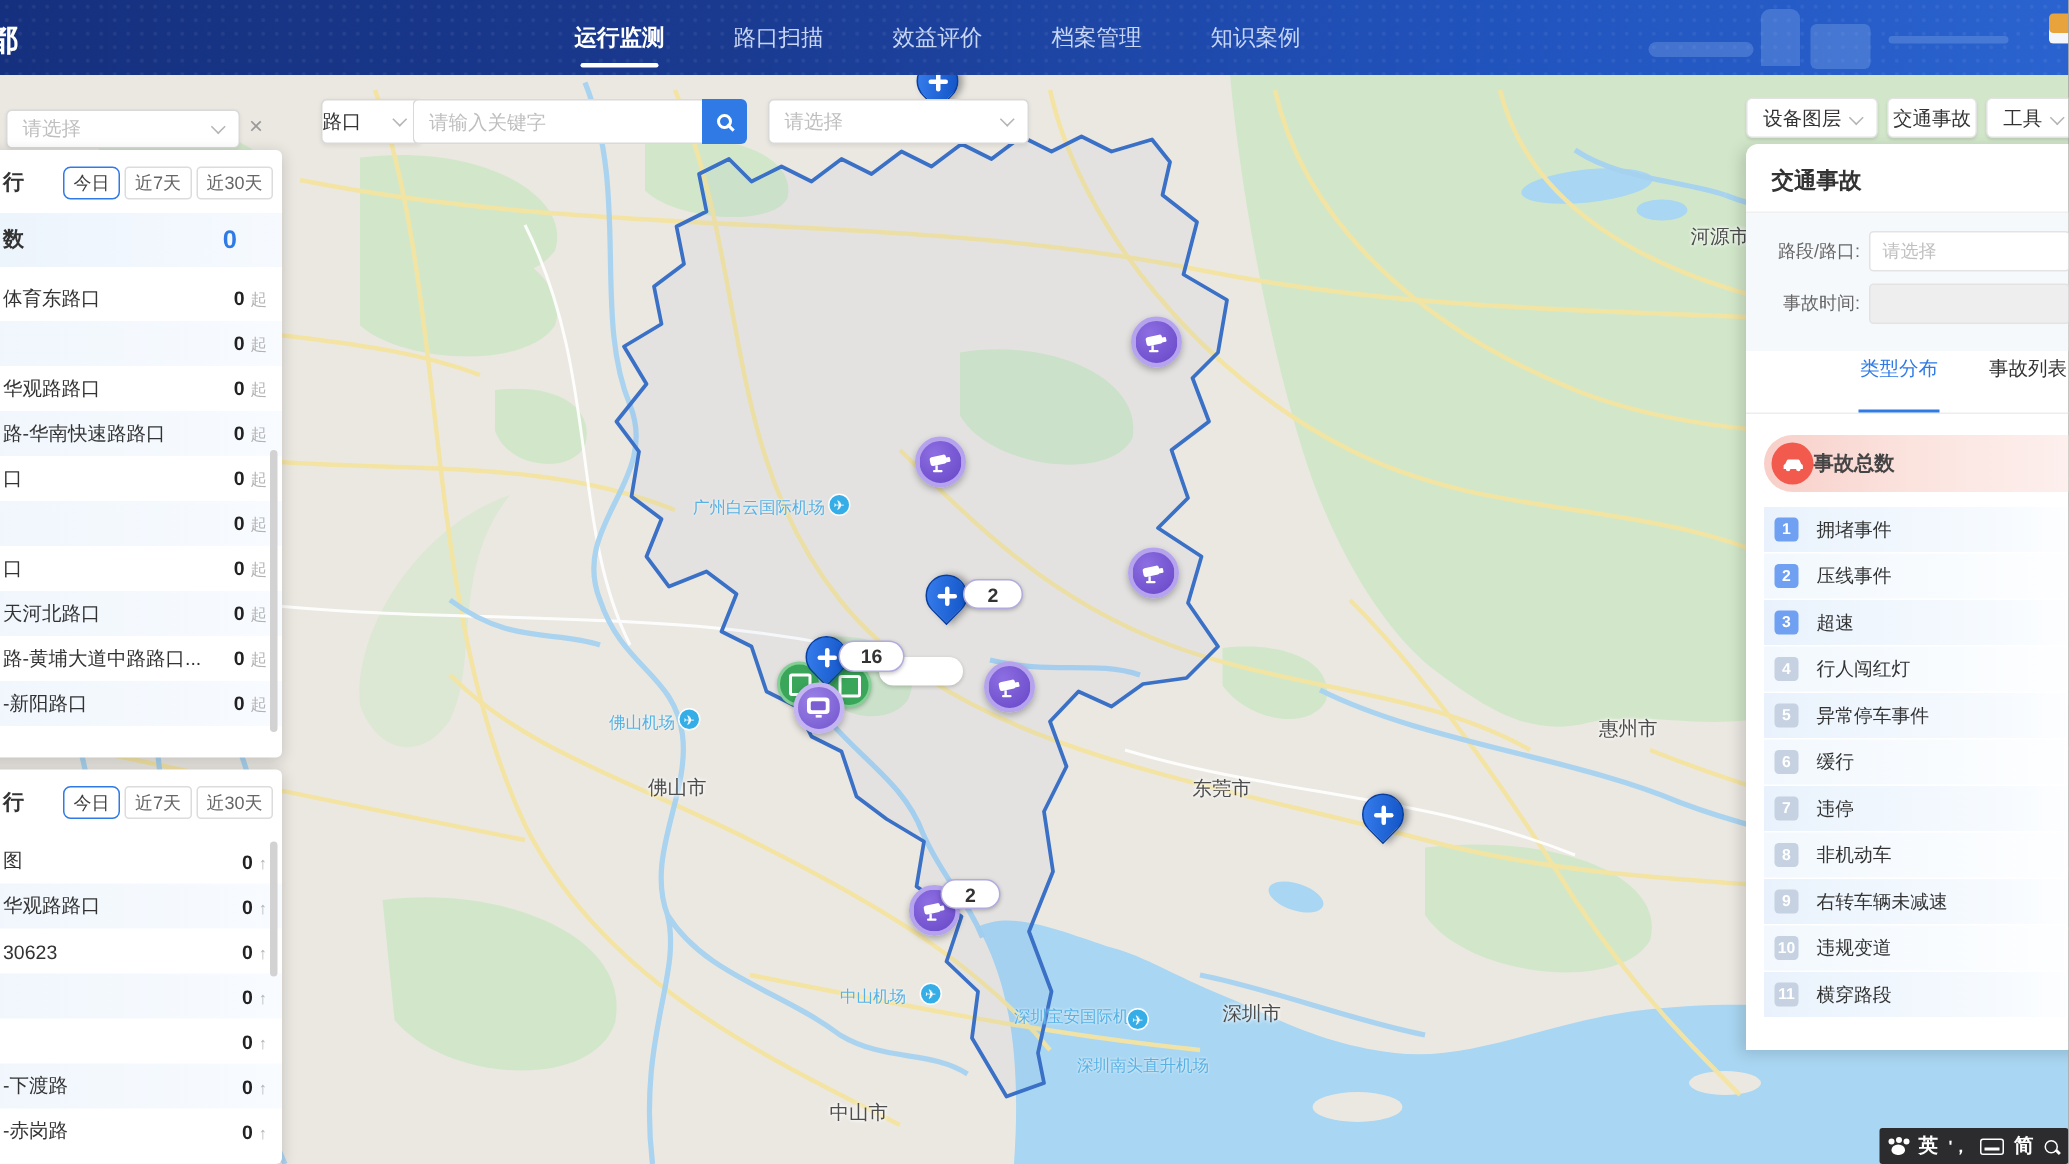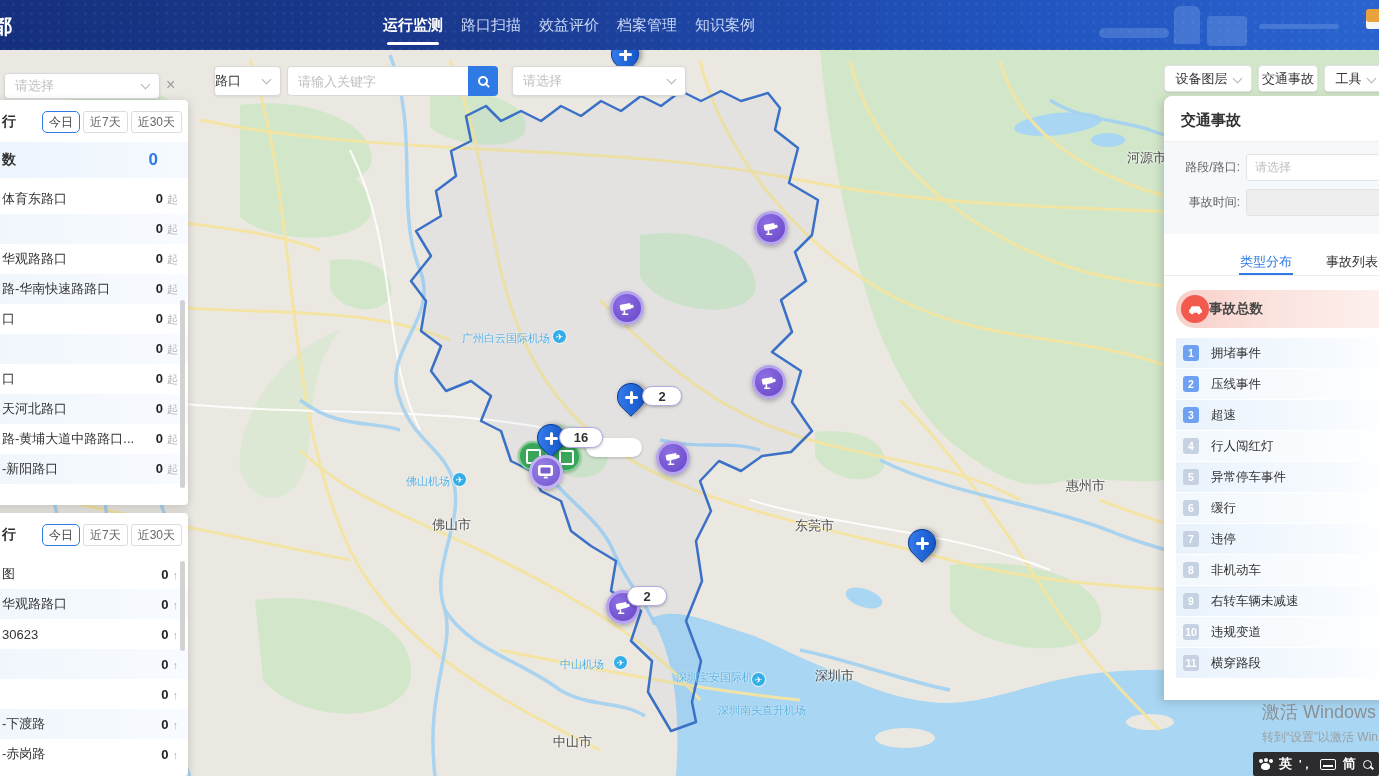--- a/index.html
+++ b/index.html
@@ -7,21 +7,21 @@
   #app{position:relative;width:1379px;height:776px;overflow:hidden;background:#ebe8e2}
 
   
   #hdr{position:absolute;left:0;top:0;width:1379px;height:50px;z-index:20;
        background:linear-gradient(90deg,#15307e 0%,#1a3a90 35%,#2153bd 72%,#2a63cf 100%)}
   #hdr::before{content:"";position:absolute;inset:0;
        background-image:radial-gradient(rgba(255,255,255,.06) 1px,transparent 1.6px);
        background-size:9px 9px}
   .hdr-logo{position:absolute;left:-9px;top:12px;font-size:21px;font-weight:bold;color:#fff}
   .hdr-title{position:absolute;left:34px;top:12px;font-size:21px;font-weight:bold;color:#fff;letter-spacing:1px}
-  .nav{position:absolute;left:382px;top:0;height:50px;display:flex;gap:16px;align-items:center}
+  .nav{position:absolute;left:382px;top:0;height:50px;display:flex;gap:44px;align-items:center}
   .nav-item{width:62px;text-align:center;font-size:15px;color:#c8d6f5;position:relative;cursor:pointer}
   .nav-item.active{color:#fff;font-weight:bold}
   .nav-item.active::after{content:"";position:absolute;left:50%;transform:translateX(-50%);bottom:-10px;width:52px;height:3px;background:#fff;border-radius:2px}
   .hdr-art{position:absolute;right:0;top:0;width:300px;height:50px;overflow:hidden}
   .art-shape{position:absolute;background:rgba(150,185,240,.28);border-radius:4px}
   .hdr-chip{position:absolute;right:-5px;top:9px;width:18px;height:20px;background:#e8a33d;border-radius:3px;box-shadow:inset 0 -7px 0 #f3f6fb}
 
   
   #mapwrap{position:absolute;left:0;top:50px;width:1379px;height:726px;z-index:1}
   .city-label{position:absolute;font-size:13px;color:#4d4d4d;text-shadow:0 0 3px #fff,0 0 3px #fff;z-index:3}
@@ -93,21 +93,21 @@
        box-shadow:0 1px 2px rgba(0,0,0,.1);cursor:pointer}
   #rpanel{position:absolute;left:1164px;top:96px;width:228px;height:604px;background:#fff;
        border-radius:8px 0 0 0;box-shadow:-3px 2px 10px rgba(0,0,0,.15);z-index:12;overflow:hidden}
   .p-title{height:46px;padding:15px 0 0 17px;font-size:15px;font-weight:bold;color:#333;border-bottom:1px solid #f0f0f0}
   .p-form{background:#f6f9fc;padding:12px 12px 14px;height:92px}
   .f-row{display:flex;align-items:center;margin-bottom:8px}
   .f-label{width:64px;font-size:12px;color:#666;text-align:right;margin-right:6px;flex:none}
   .f-input{flex:1;height:27px;background:#fff;border:1px solid #e3e3e3;border-radius:3px;font-size:12px;color:#c0c0c0;display:flex;align-items:center;padding-left:8px}
   .f-input.disabled{background:#eeeeee}
   .p-tabs{display:flex;gap:34px;padding-left:76px;border-bottom:1px solid #ededed;height:42px;align-items:flex-end}
-  .p-tab{font-size:13px;color:#333;padding-bottom:4px;position:relative;cursor:pointer}
+  .p-tab{font-size:13px;color:#333;padding-bottom:20px;position:relative;cursor:pointer}
   .p-tab.active{color:#2f7ae5}
   .p-tab.active::after{content:"";position:absolute;left:50%;transform:translateX(-50%);bottom:0;width:54px;height:2.5px;background:#2f7ae5}
   .p-list{padding:14px 0 0 12px}
   .total-pill{height:38px;border-radius:19px 0 0 19px;background:linear-gradient(90deg,#f8cfc9 0%,#fbe3de 45%,#fdf1ef 100%);
        display:flex;align-items:center;padding-left:5px;margin-bottom:10px}
   .car-circle{width:28px;height:28px;border-radius:50%;background:#f25a4e;display:flex;align-items:center;justify-content:center;flex:none}
   .total-label{font-size:13.5px;font-weight:bold;color:#454545}
   .t-row{height:30px;display:flex;align-items:center;padding-left:7px;margin-bottom:1px;cursor:pointer}
   .t-row:nth-child(odd){background:linear-gradient(90deg,#e9f2fc 0%,#f7fbff 75%,rgba(255,255,255,0))}
   .t-row:nth-child(even){background:linear-gradient(90deg,#f2f8fd 0%,#fbfdff 75%,rgba(255,255,255,0))}
@@ -337,21 +337,21 @@
   <div class="ctl" style="left:4px;top:73px;width:156px;height:26px">
     <span class="ph">请选择</span>
     <span class="chev"></span>
   </div>
   <div class="xclose" style="left:166px;top:77px">×</div>
 
   <div class="ctl" style="left:214px;top:66px;width:67px;height:30px">
     <span class="val">路口</span>
     <span class="chev"></span>
   </div>
-  <input class="kwinput" style="left: 287px; top: 66px; width: 204px;" placeholder="请输入关键字">
+  <input class="kwinput" style="left: 275px; top: 66px; width: 204px;" placeholder="请输入关键字">
   <button class="searchbtn" style="left:468px;top:66px">
       <span class="mag"></span>
     </button>
   <div class="ctl" style="left:512px;top:66px;width:174px;height:30px">
     <span class="ph">请选择</span>
     <span class="chev"></span>
   </div>
 
   <div class="card" style="left:-64px;top:100px;width:252px;height:405px">
     <div class="card-hd">
@@ -583,24 +583,20 @@
             <span class="t-label">违规变道</span>
           </div>
         <div class="t-row">
             <span class="tbadge gray">11</span>
             <span class="t-label">横穿路段</span>
           </div>
       </div>
     </div>
   </div>
 
-  <div id="wm">
-    <div class="l1">激活 Windows</div>
-    <div class="l2">转到“设置”以激活 Win</div>
-  </div>
   <div id="ime">
     <span class="paw"></span>
     <span class="txt">英</span>
     <span class="txt" style="font-size:11px">'，</span>
     <span class="kbicon"></span>
     <span class="txt">简</span>
     <span class="magw"></span>
   </div>
 
 </div>

